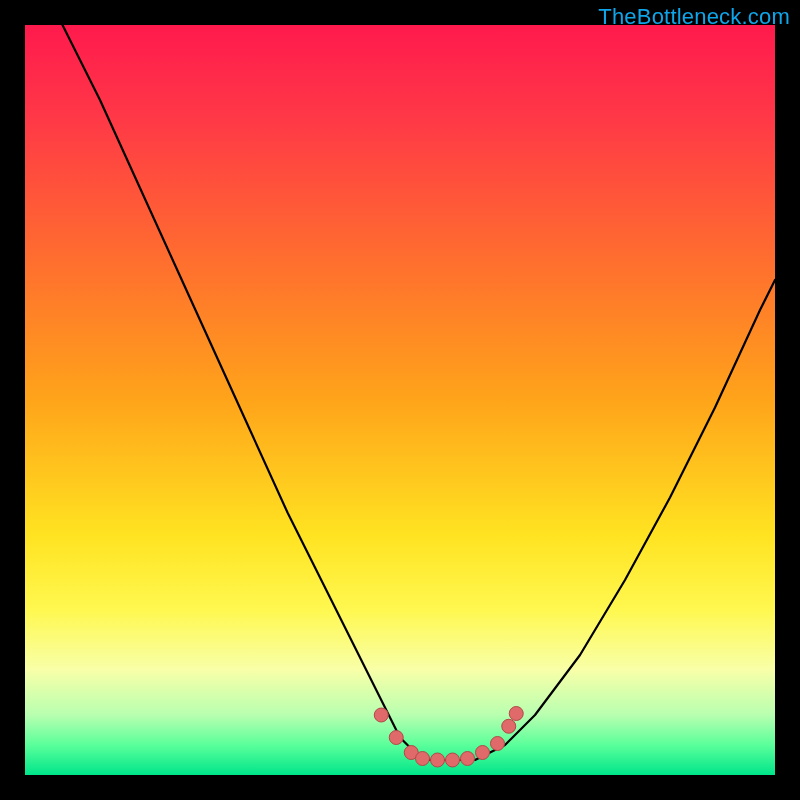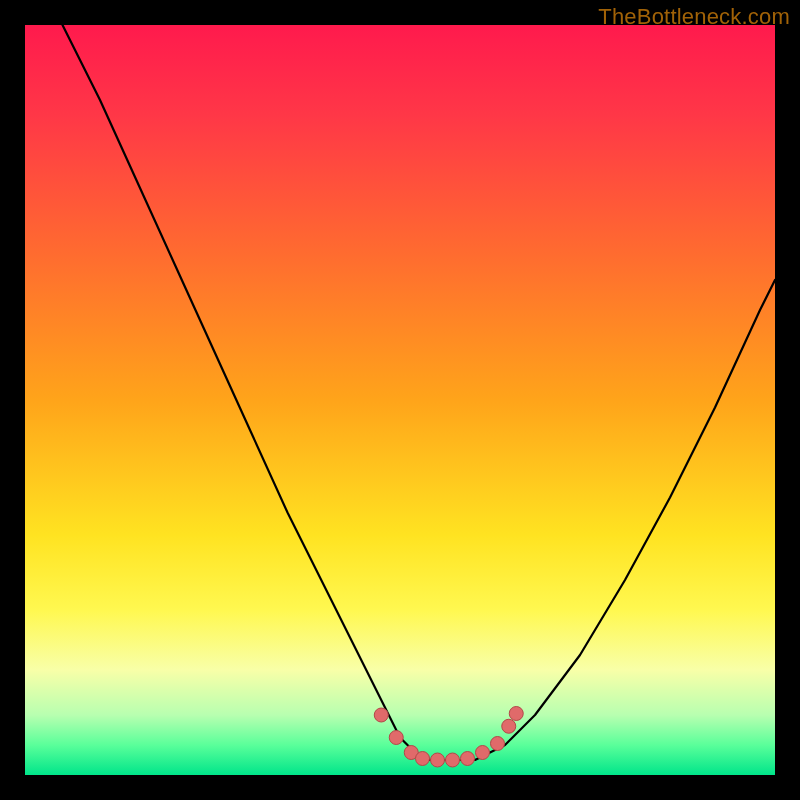--- a/index.html
+++ b/index.html
@@ -22,21 +22,21 @@
     left: 25px;
     top: 25px;
     width: 750px;
     height: 750px;
     overflow: hidden;
   }
   .watermark {
     position: absolute;
     top: 4px;
     right: 10px;
-    color: #a16207;
+    color: #0ea5e9;
     font-size: 22px;
     font-weight: 500;
     letter-spacing: 0.2px;
     user-select: none;
   }
   svg {
     display: block;
     width: 750px;
     height: 750px;
   }

